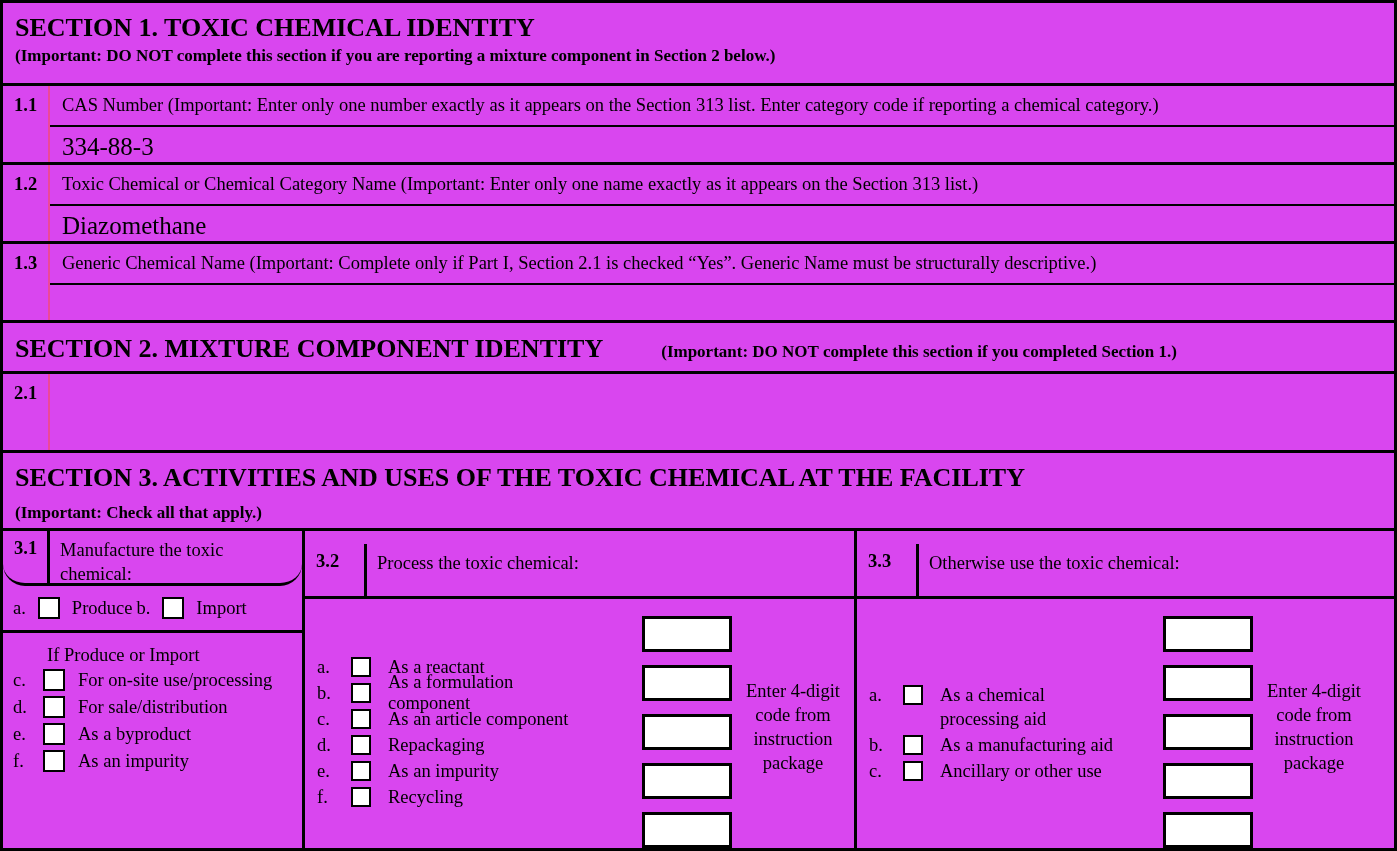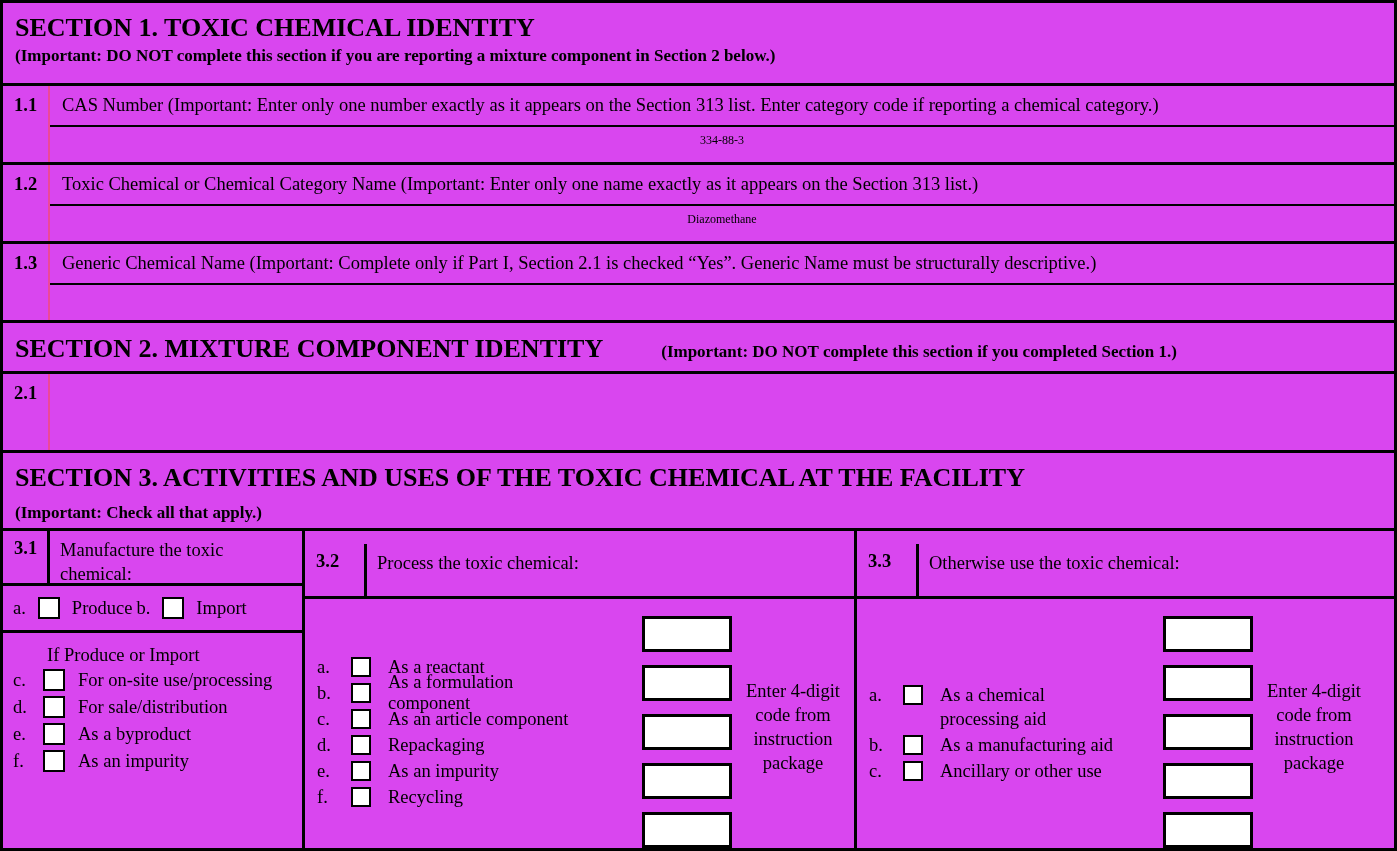--- a/index.html
+++ b/index.html
@@ -17,32 +17,32 @@
   }
   .sec-header { padding: 9px 12px 0; border-bottom: 3px solid #000; }
   .sec1-header { height: 83px; }
   .sec-title { font-size: 26px; font-weight: bold; line-height: 32px; white-space: nowrap; }
   .sec-note { font-size: 17px; font-weight: bold; line-height: 24px; white-space: nowrap; }
 
   .frow { height: 79px; display: grid; grid-template-columns: 47px 1fr; border-bottom: 3px solid #000; }
   .frow .num { border-right: 2px solid #ec4899; font-weight: bold; font-size: 18.5px; padding: 9px 0 0 11px; }
   .rright { display: flex; flex-direction: column; }
   .rlabel { height: 41px; border-bottom: 2px solid #000; padding: 9px 12px 0; font-size: 18.5px; white-space: nowrap; }
-  .rvalue { flex: 1; padding: 6px 12px 0; font-size: 12px; text-align: center; }
+  .rvalue { flex: 1; padding: 6px 12px 0; font-size: 25px; }
 
   .sec2-header { height: 51px; display: flex; align-items: baseline; gap: 58px; padding-top: 10px; }
   .sec3-header { height: 78px; }
   .sec3-header .sec-note { margin-top: 7px; }
 
   .sec3-body { flex: 1; display: grid; grid-template-columns: 302px 552px 1fr; }
   .col { overflow: hidden; }
   .col-b { border-right: 3px solid #000; }
 
   .colhead { display: grid; border-bottom: 3px solid #000; height: 55px; }
-  .colhead.n46 { grid-template-columns: 47px 1fr; }
+  .colhead.n46 { grid-template-columns: 47px 1fr; border-radius: 22px; }
   .colhead.n62 { grid-template-columns: 62px 1fr; margin-top: 13px; }
   .colhead .num { border-right: 3px solid #000; font-weight: bold; font-size: 18.5px; padding: 7px 0 0 11px; }
   .colhead .hlabel { padding: 7px 10px 0; font-size: 18.5px; line-height: 24px; }
 
   .cb { width: 22px; height: 22px; border: 2px solid #000; background: #fff; display: inline-block; flex-shrink: 0; }
 
   .producerow { height: 47px; border-bottom: 3px solid #000; display: flex; align-items: center; padding-left: 10px; font-size: 18.5px; }
   .producerow .cb { margin: 0 12px; }
   .producerow .sep { width: 4px; }
 

